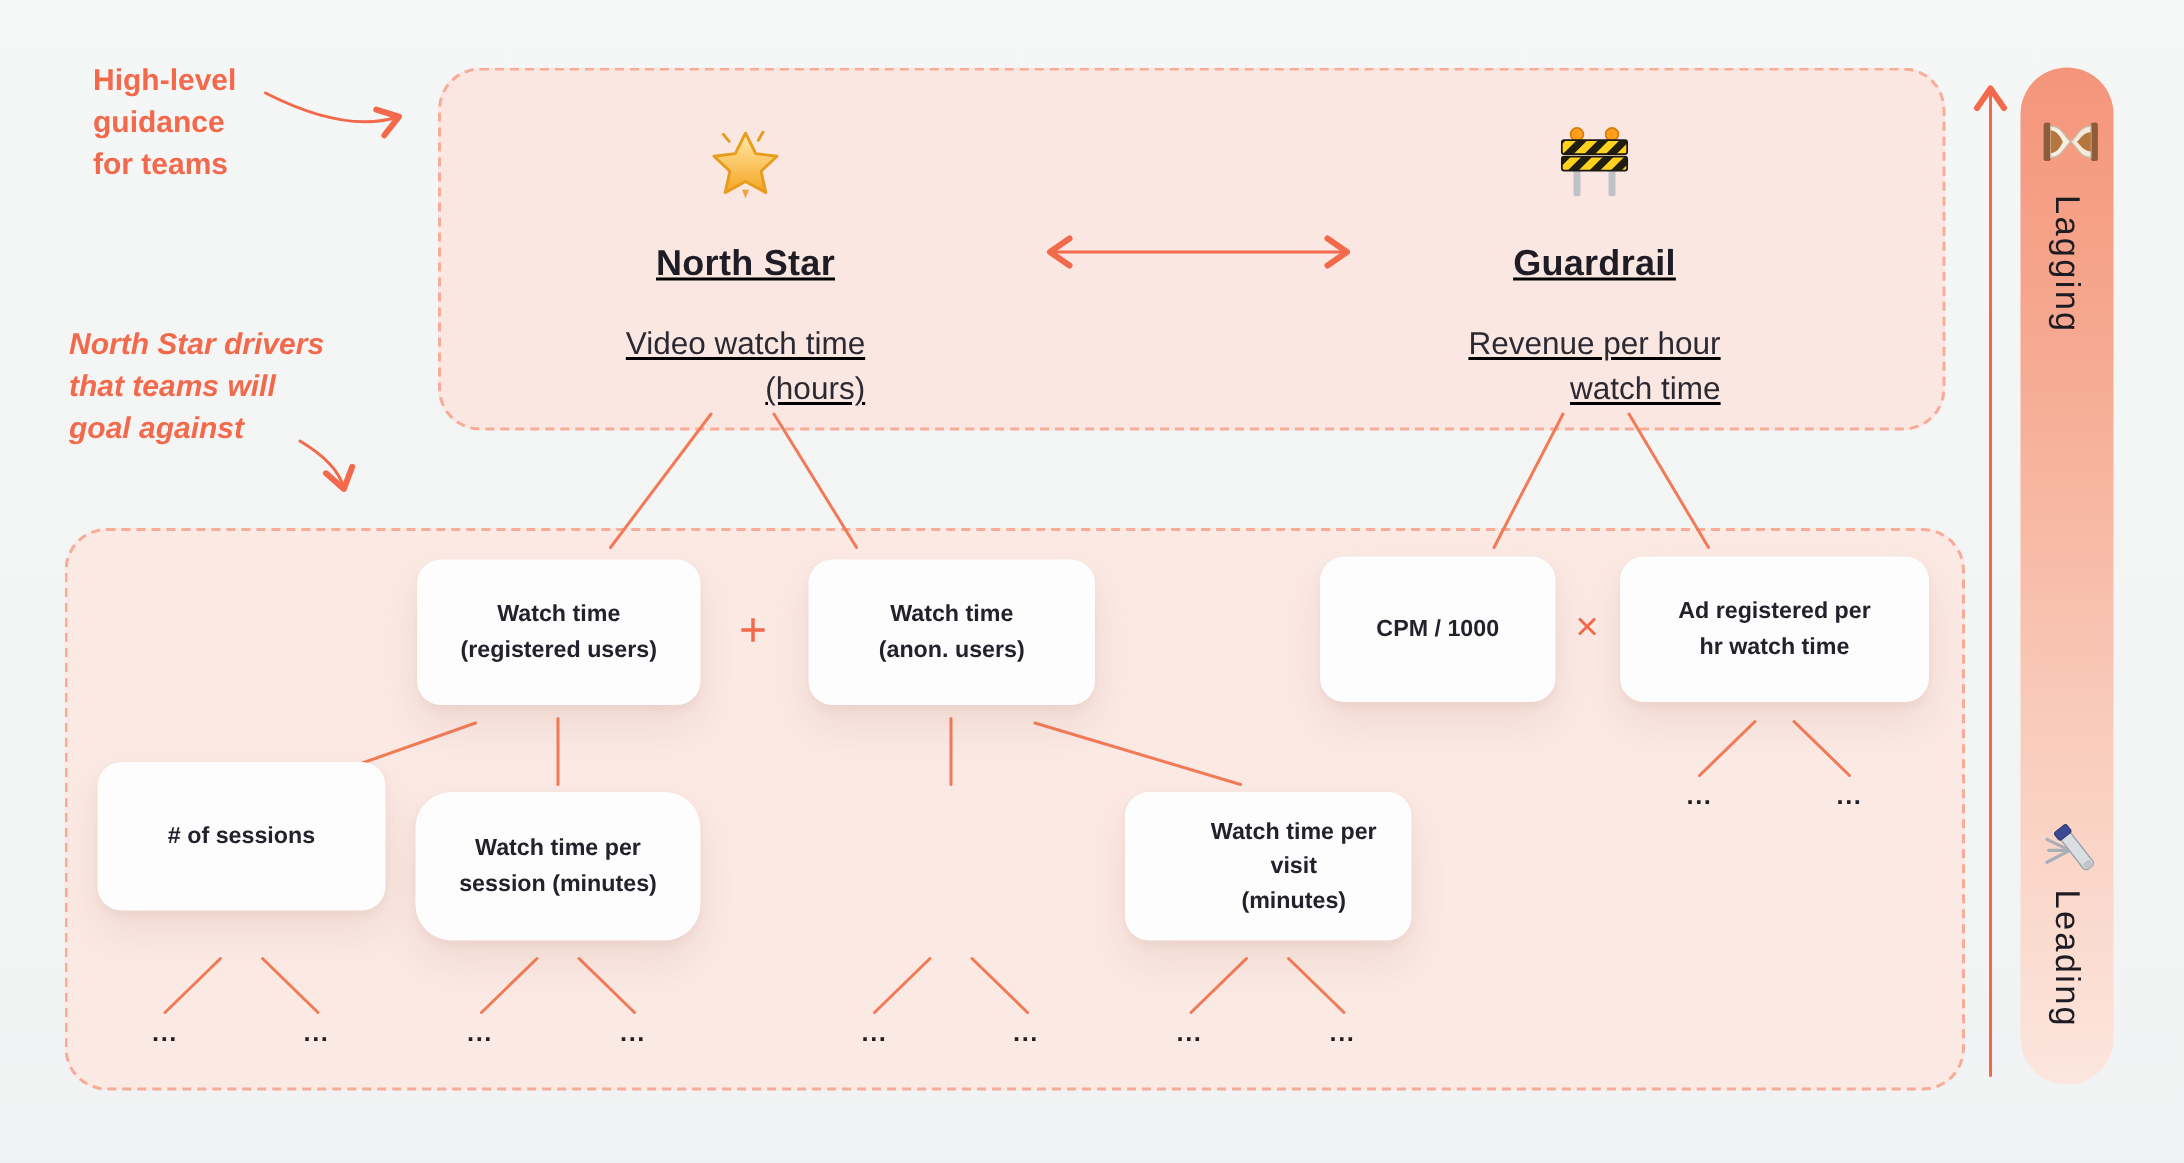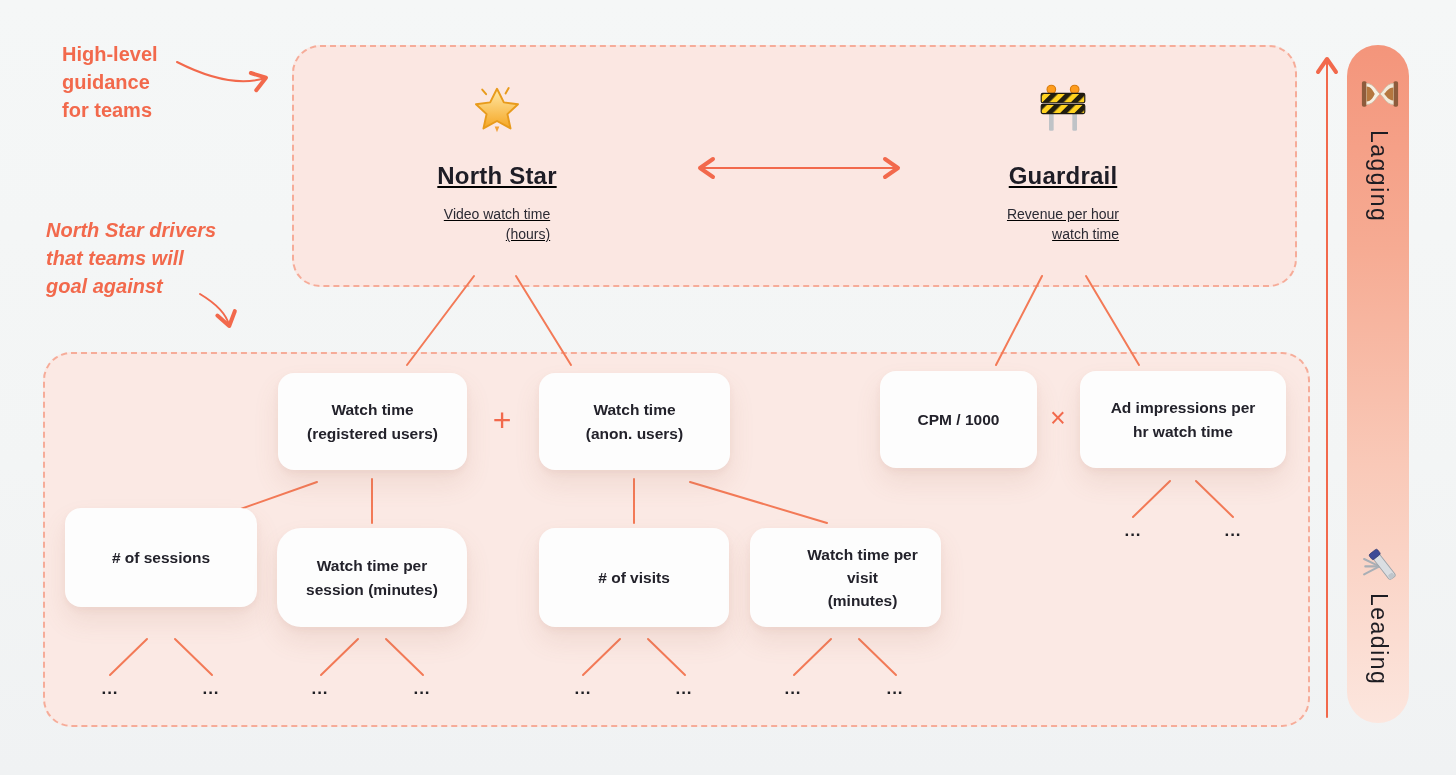--- a/index.html
+++ b/index.html
@@ -7,21 +7,21 @@
     position:relative;width:1456px;height:775px;overflow:hidden;
     background:linear-gradient(180deg,#f5f7f7 0%,#f3f5f5 60%,#f0f2f3 100%);
     font-family:"Liberation Sans", sans-serif;
   }
   .panel{position:absolute;background:#fbe7e2;border:2px dashed #f6ac99;border-radius:28px;box-sizing:border-box;}
   #guidance-panel{left:292px;top:45px;width:1005px;height:242px;}
   #drivers-panel{left:43px;top:352px;width:1267px;height:375px;background:#fbe9e4;}
   .metric-col{position:absolute;width:240px;display:flex;flex-direction:column;align-items:center;text-align:right;text-decoration:underline;}
   .metric-icon{height:58px;display:flex;align-items:center;justify-content:center;}
   .metric-title{margin-top:24px;font-size:24px;font-weight:700;color:#1e1d26;letter-spacing:.2px;}
-  .metric-sub{margin-top:14px;font-size:14px;font-weight:500;color:#2b2a33;line-height:1.45;white-space:pre-line;}
+  .metric-sub{margin-top:25px;font-size:21px;font-weight:500;color:#2b2a33;line-height:1.45;white-space:pre-line;}
   .card{
     position:absolute;background:#fdfdfd;border-radius:16px;box-sizing:border-box;
     box-shadow:0 14px 26px rgba(168,106,86,.12),0 3px 6px rgba(168,106,86,.07);
     display:flex;align-items:center;justify-content:center;text-align:center;
     font-size:15.5px;font-weight:700;color:#23222b;line-height:1.5;white-space:pre-line;padding:6px;
   }
   .operator{position:absolute;transform:translate(-50%,-50%);color:#f2694c;font-weight:300;}
   .dots{position:absolute;transform:translate(-50%,-50%);font-size:17px;font-weight:700;color:#1f1f24;letter-spacing:1px;}
   .annotation{position:absolute;color:#f2694c;font-size:20px;font-weight:700;line-height:1.4;white-space:pre-line;}
   #annotation-guidance{left:46px;top:40px;margin-left:16px;}
@@ -136,30 +136,29 @@
     <div class="metric-title">Guardrail</div>
     <div class="metric-sub">Revenue per hour
 watch time</div>
   </div>
 
   <div class="card" style="left:278px;top:373px;width:189px;height:97px;">Watch time
 (registered users)</div>
   <div class="card" style="left:539px;top:373px;width:191px;height:97px;">Watch time
 (anon. users)</div>
   <div class="card" style="left:880px;top:371px;width:157px;height:97px;">CPM / 1000</div>
-  <div class="card" style="left:1080px;top:371px;width:206px;height:97px;">Ad impressions per
+  <div class="card" style="left:1080px;top:371px;width:206px;height:97px;">Ad registered per
 hr watch time</div>
 
   <span class="operator" style="left:502px;top:420px;font-size:32px;">+</span>
   <span class="operator" style="left:1058px;top:418px;font-size:27px;">×</span>
 
   <div class="card" style="left:65px;top:508px;width:192px;height:99px;"># of sessions</div>
   <div class="card" style="left:277px;top:528px;width:190px;height:99px;border-radius:24px;">Watch time per
 session (minutes)</div>
-  <div class="card" style="left:539px;top:528px;width:190px;height:99px;"># of visits</div>
   <div class="card" style="left:750px;top:528px;width:191px;height:99px;padding-left:40px;">Watch time per visit
 (minutes)</div>
 
   <span class="dots" style="left:110px;top:689px;">...</span>
   <span class="dots" style="left:211px;top:689px;">...</span>
   <span class="dots" style="left:320px;top:689px;">...</span>
   <span class="dots" style="left:422px;top:689px;">...</span>
   <span class="dots" style="left:583px;top:689px;">...</span>
   <span class="dots" style="left:684px;top:689px;">...</span>
   <span class="dots" style="left:793px;top:689px;">...</span>

